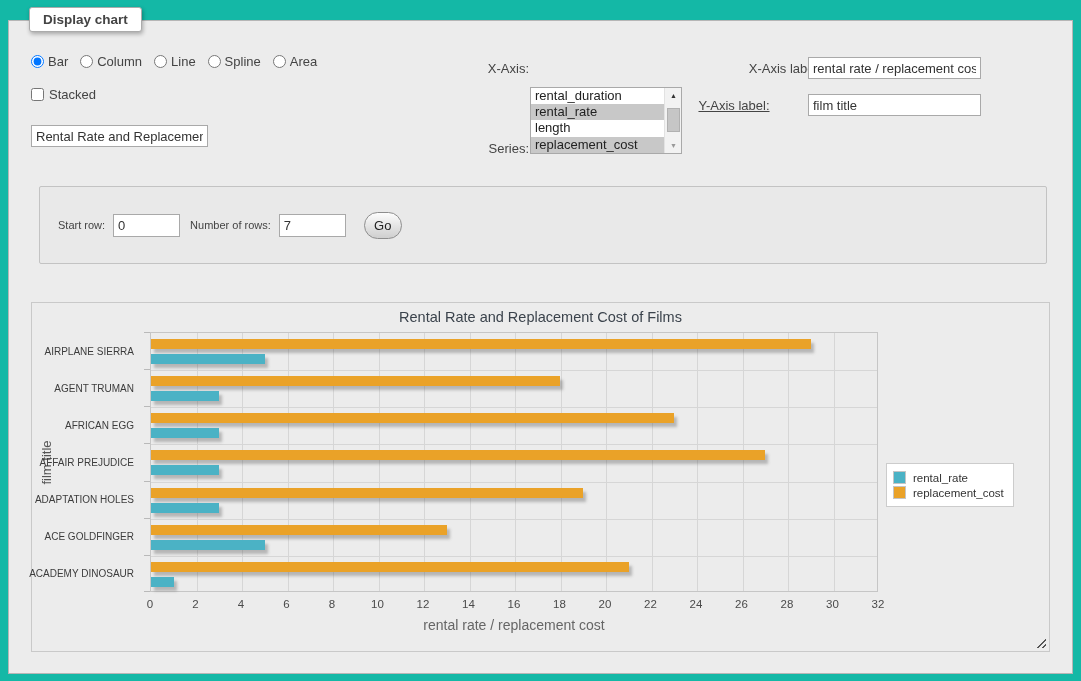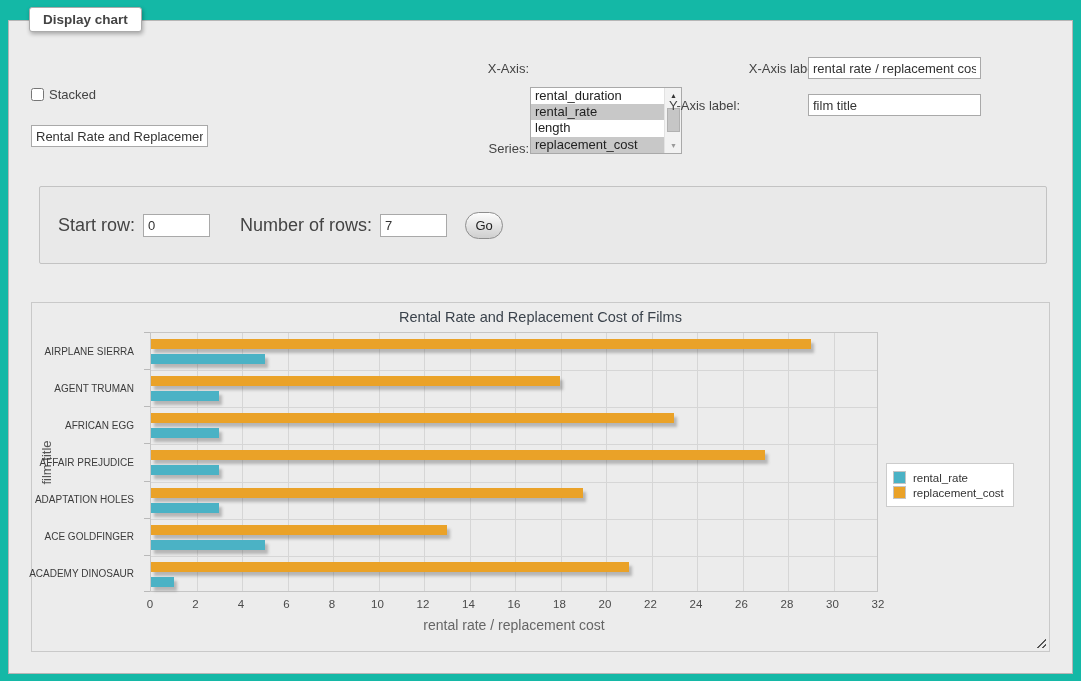--- a/index.html
+++ b/index.html
@@ -39,21 +39,21 @@
   .sbtn { position:absolute; left:0; width:17px; height:15px; background:#f2f2f2; text-align:center;
           font-size:7px; line-height:15px; }
   .sbtn.up { top:0; color:#333; }
   .sbtn.down { bottom:0; color:#9a9a9a; }
   .sthumb { position:absolute; left:2px; top:20px; width:13px; height:24px; background:#c6c6c6; border:1px solid #b1b1b1; }
 
   
   .rows-box { position:absolute; left:30px; top:165px; width:1008px; height:78px;
               background:#e9e9e9; border:1px solid #c3c3c3; border-radius:2px;
               display:flex; align-items:center; padding-left:18px; }
-  .rows-box .rlbl { font-size:18px; color:#444; }
+  .rows-box .rlbl { font-size:11px; color:#444; }
   .rows-box input { border:1px solid #a9a9a9; background:#fff; width:67px; height:23px;
                     font-family:"Liberation Sans",sans-serif; font-size:13px; color:#333; padding:1px 4px; }
   .go-btn { margin-left:18px; width:38px; height:27px; border-radius:14px;
             border:1px solid #8e8e8e; background:linear-gradient(#fdfdfd,#dcdcdc 70%,#cfcfcf);
             font-family:"Liberation Sans",sans-serif; font-size:13px; color:#222; }
 
   
   .chart { position:absolute; left:22px; top:281px; width:1019px; height:350px;
            background:#ececec; border:1px solid #c9c9c9; }
   .chart-title { position:absolute; left:0; top:6px; width:100%; text-align:center;
@@ -83,20 +83,42 @@
           background:repeating-linear-gradient(135deg,#555 0 1px,transparent 1px 3.5px);
           clip-path:polygon(100% 0,100% 100%,0 100%); cursor:se-resize; }
 </style>
 </head>
 <body>
 
 <div class="page">
   <div class="fieldset">
     <div class="fieldset-legend">Display chart</div>
 
+    <div class="radio-row">
+        <label class="radio-item">
+          <input type="radio" name="ctype" checked="" style="">
+          <span>Bar</span>
+        </label>
+        <label class="radio-item">
+          <input type="radio" name="ctype" style="">
+          <span>Column</span>
+        </label>
+        <label class="radio-item">
+          <input type="radio" name="ctype" style="">
+          <span>Line</span>
+        </label>
+        <label class="radio-item">
+          <input type="radio" name="ctype" style="">
+          <span>Spline</span>
+        </label>
+        <label class="radio-item">
+          <input type="radio" name="ctype" style="">
+          <span>Area</span>
+        </label>
+      </div>
 
     <label class="check-row">
       <input type="checkbox" style="">
       <span>Stacked</span>
     </label>
 
     <input class="txt" style="left: 22px; top: 104px; width: 177px;" value="Rental Rate and Replacement Cost of Films">
 
     <div class="lbl" style="left:430px; top:40px; width:90px; text-align:right;">X-Axis:</div>
 
@@ -111,27 +133,27 @@
       <div class="sbar">
         <div class="sbtn up">▲</div>
         <div class="sthumb"></div>
         <div class="sbtn down">▼</div>
       </div>
     </div>
 
     <div class="lbl" style="left:682px; top:40px; width:130px; text-align:right;">X-Axis label:</div>
     <input class="txt" style="left: 799px; top: 36px; width: 173px;" value="rental rate / replacement cost">
 
-    <div class="lbl" style="left:660px; top:77px; width:130px; text-align:left;">Y-Axis label:</div>
+    <div class="lbl" style="left:660px; top:77px; width:130px; text-align:center;text-decoration:underline;">Y-Axis label:</div>
     <input class="txt" style="left: 799px; top: 73px; width: 173px;" value="film title">
 
     <div class="rows-box">
       <span class="rlbl" style="margin-right:8px;">Start row:</span>
       <input type="text" value="0" style="">
-      <span class="rlbl" style="margin-left:30px; margin-right:8px;text-align:center;">Number of rows:</span>
+      <span class="rlbl" style="margin-left:10px; margin-right:8px;text-align:center;">Number of rows:</span>
       <input type="text" value="7" style="">
       <button class="go-btn">Go</button>
     </div>
 
     <div class="chart">
       <div class="chart-title">Rental Rate and Replacement Cost of Films</div>
       <div class="yaxis-title">
         <span>film title</span>
       </div>
       <div class="ylabels">

